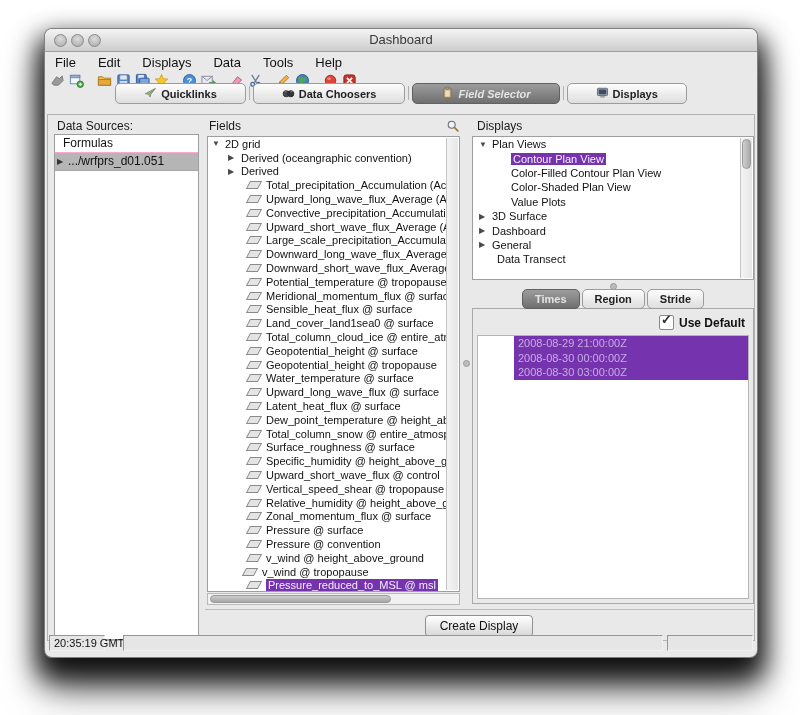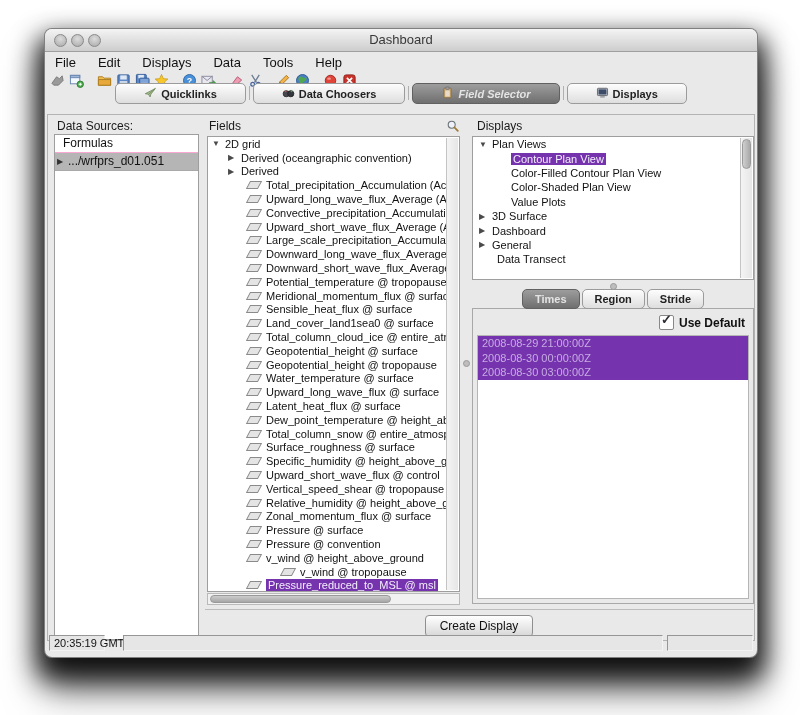--- a/index.html
+++ b/index.html
@@ -66,21 +66,21 @@
   .subtab.sel{background:linear-gradient(#9d9d9d,#6f6f6f);color:#e4e4e4;border-color:#616161;}
   
   .contentbox{position:absolute;left:424px;top:193px;width:282px;height:296px;border:1px solid #a8a8a8;
     background:#e9e9e9;box-sizing:border-box;}
   .cb-row{position:absolute;top:6px;right:8px;display:flex;align-items:center;gap:5px;}
   .checkbox{width:13px;height:13px;background:#fff;border:1px solid #888;border-radius:2px;position:relative;}
   .checkbox .mark{position:absolute;left:1px;top:-4px;font-size:13px;font-weight:bold;color:#2e2e38;}
   .cb-label{font-size:12px;font-weight:bold;color:#111;}
   .timeslist{position:absolute;left:4px;top:26px;right:4px;bottom:4px;background:#fff;border:1px solid #b5b5b5;overflow:hidden;}
   .time-row{height:14.6px;line-height:14.6px;font-size:11px;padding-left:4px;color:#111;white-space:nowrap;}
-  .time-row.sel{background:#7633ae;color:#c7abe3;}
+  .time-row.sel{background:#7633ae;color:#c7abe3;margin-left:36px;}
   
   .create-row{position:absolute;left:157px;right:1px;top:494px;height:32px;border-top:1px solid #bcbcbc;
     display:flex;align-items:center;justify-content:center;}
   .aquabtn{height:20px;padding:0 14px;border:1px solid #8f8f8f;border-radius:4px;font-size:12px;color:#111;
     background:linear-gradient(#ffffff,#d7d7d7);display:flex;align-items:center;}
   
   .statusbar{position:absolute;left:0;right:0;top:606px;height:18px;}
   .scell{position:absolute;top:0;height:16px;background:#e6e6e6;border:1px solid;
     border-color:#969696 #f2f2f2 #f2f2f2 #969696;box-sizing:border-box;font-size:11px;line-height:14px;color:#111;
     padding:0 4px;white-space:nowrap;}
@@ -369,21 +369,21 @@
             <span class="tlabel">Pressure @ surface</span>
           </div>
           <div class="trow" style="padding-left: 38px;">
             <span class="leafic"></span>
             <span class="tlabel">Pressure @ convention</span>
           </div>
           <div class="trow" style="padding-left: 38px;">
             <span class="leafic"></span>
             <span class="tlabel">v_wind @ height_above_ground</span>
           </div>
-          <div class="trow" style="padding-left: 26px; margin-left: 46px;">
+          <div class="trow" style="padding-left: 34px;">
             <span class="leafic"></span>
             <span class="tlabel">v_wind @ tropopause</span>
           </div>
           <div class="trow" style="padding-left: 38px;">
             <span class="leafic"></span>
             <span class="tlabel sel">Pressure_reduced_to_MSL @ msl</span>
           </div>
         </div>
       <div class="vtrack"></div>
     </div>

